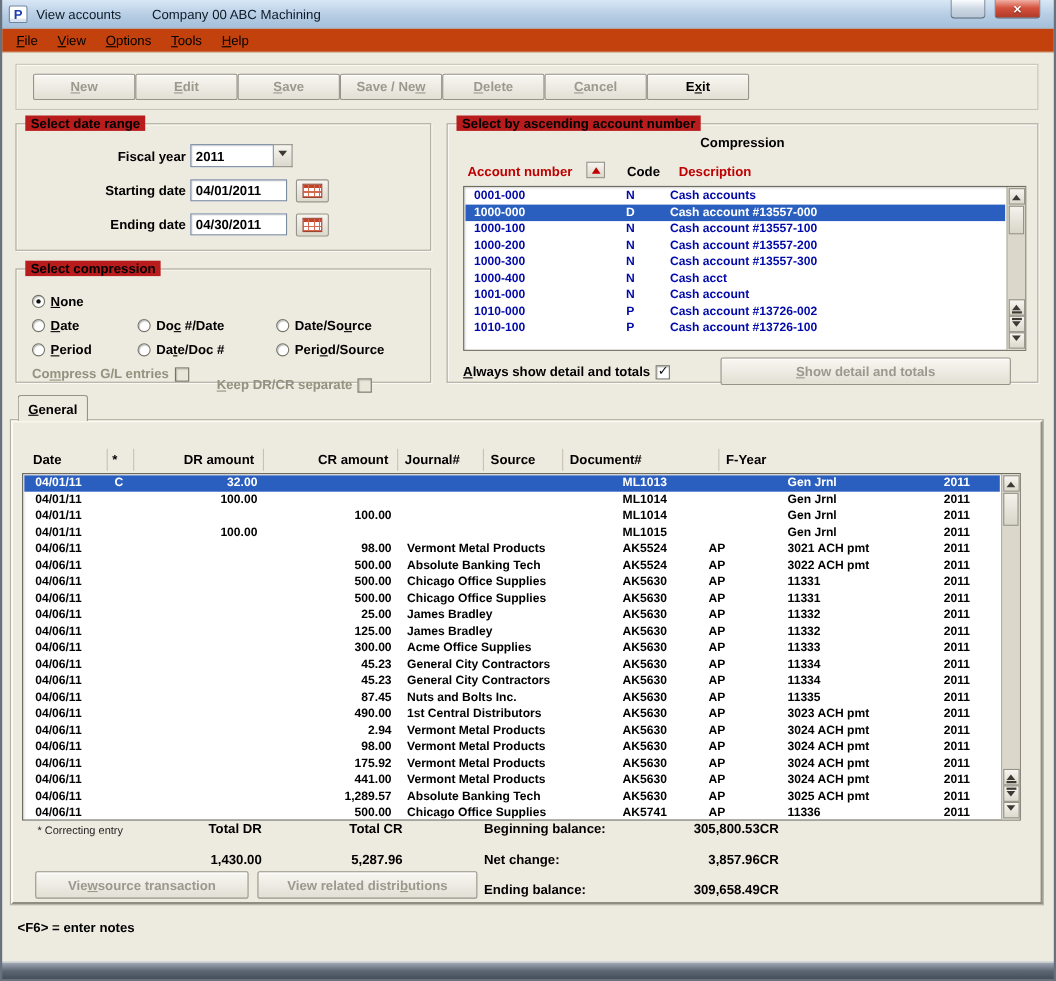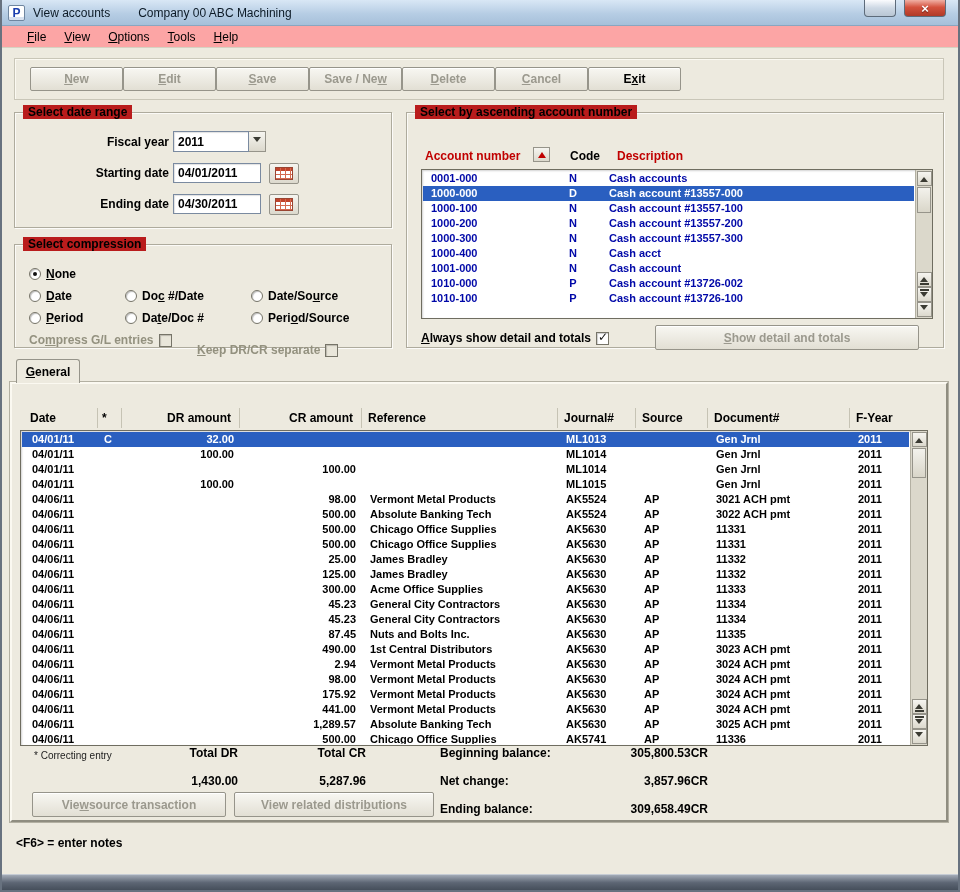--- a/index.html
+++ b/index.html
@@ -18,22 +18,22 @@
     display:flex;align-items:center;justify-content:center;margin-right:8px;
     color:#1b3fae;font-weight:bold;font-size:12px;box-shadow:inset 0 -3px 0 #d8e2f0;}
   .wtitle{font-size:12px;color:#0c1a26;}
   .wcompany{font-size:12px;color:#0c1a26;margin-left:28px;}
   .win-btn{position:absolute;top:0;height:17px;border-radius:0 0 4px 4px;border:1px solid #5d6b7a;border-top:none;}
   .win-min{right:64px;width:32px;background:linear-gradient(#fbfcfe,#cdd8e4 50%,#b9c6d4);}
   .win-close{right:14px;width:42px;background:linear-gradient(#f0b0a4,#d4523e 45%,#b03a28);
     display:flex;align-items:center;justify-content:center;color:#fff;font-weight:bold;font-size:13px;
     text-shadow:0 1px 1px #6e1d12;}
   
-  .menubar{position:absolute;left:2px;right:2px;top:26px;height:22px;background:#fca5a5;
-    border-bottom:1px solid #d6d2c2;display:flex;align-items:center;padding-left:16px;z-index:40;}
+  .menubar{position:absolute;left:2px;right:2px;top:26px;height:22px;background:#c2410c;
+    border-bottom:1px solid #d6d2c2;display:flex;align-items:center;padding-left:4px;z-index:40;}
   .menu-item{padding:3px 9px;color:#000;}
   
   .toolbar-frame{position:absolute;left:14px;top:58px;width:930px;height:42px;
     border:1px solid #c9c6b8;box-shadow:inset 1px 1px 0 #fbf9f2;}
   .tbtn{position:absolute;top:67px;width:93px;height:24px;
     background:linear-gradient(#f8f7f2,#e2dfd4);border:1px solid #96948a;border-radius:2px;
     box-shadow:inset 0 1px 0 #fff;display:flex;align-items:center;justify-content:center;
     font-weight:bold;font-size:12px;color:#9b998e;}
   .tbtn.on{color:#000;}
   
@@ -173,20 +173,21 @@
     </div>
   <span class="flabel" style="left:0;top:84px;width:154px">Ending date</span>
   <div class="input" style="left:158px;top:81px;width:88px;height:20px">04/30/2011</div>
   <div class="cal-btn" style="left:254px;top:81px">
       <span class="cal-icon"></span>
     </div>
 </div>
 
 <div class="group" style="left:406px;top:112px;width:538px;height:236px">
   <span class="gtitle">Select by ascending account number</span>
+  <div class="comp-label">Compression</div>
   <span class="acc-head-red" style="left:18px;top:36px">Account number</span>
   <div class="sort-btn" style="left:126px;top:34px">
       <i class="sort-tri"></i>
     </div>
   <span class="acc-head-blk" style="left:150px;top:36px;width:56px">Code</span>
   <span class="acc-head-red" style="left:210px;top:36px">Description</span>
   <div class="listbox" style="left:14px;top:56px;width:512px;height:150px">
     <div class="rows" id="account-rows">
         <div class="acc-row">
           <div class="acc-num">0001-000</div>
@@ -303,21 +304,20 @@
 
 <div class="tab">
     <span><u>G</u>eneral</span>
   </div>
 <div class="panel">
   <div class="lheader">
     <div class="lhc w-date">Date</div>
     <div class="lhc w-star">*</div>
     <div class="lhc w-dr" style="justify-content:flex-end">DR amount</div>
     <div class="lhc w-cr" style="justify-content:flex-end">CR amount</div>
-    <div class="lhc w-ref">Reference</div>
     <div class="lhc w-jr">Journal#</div>
     <div class="lhc w-src">Source</div>
     <div class="lhc w-doc">Document#</div>
     <div class="lhc w-fy">F-Year</div>
   </div>
   <div class="lbody">
     <div class="lrows" id="ledger-rows">
         <div class="lrow selected">
           <div class="lc w-date">04/01/11</div>
           <div class="lc w-star">C</div>

